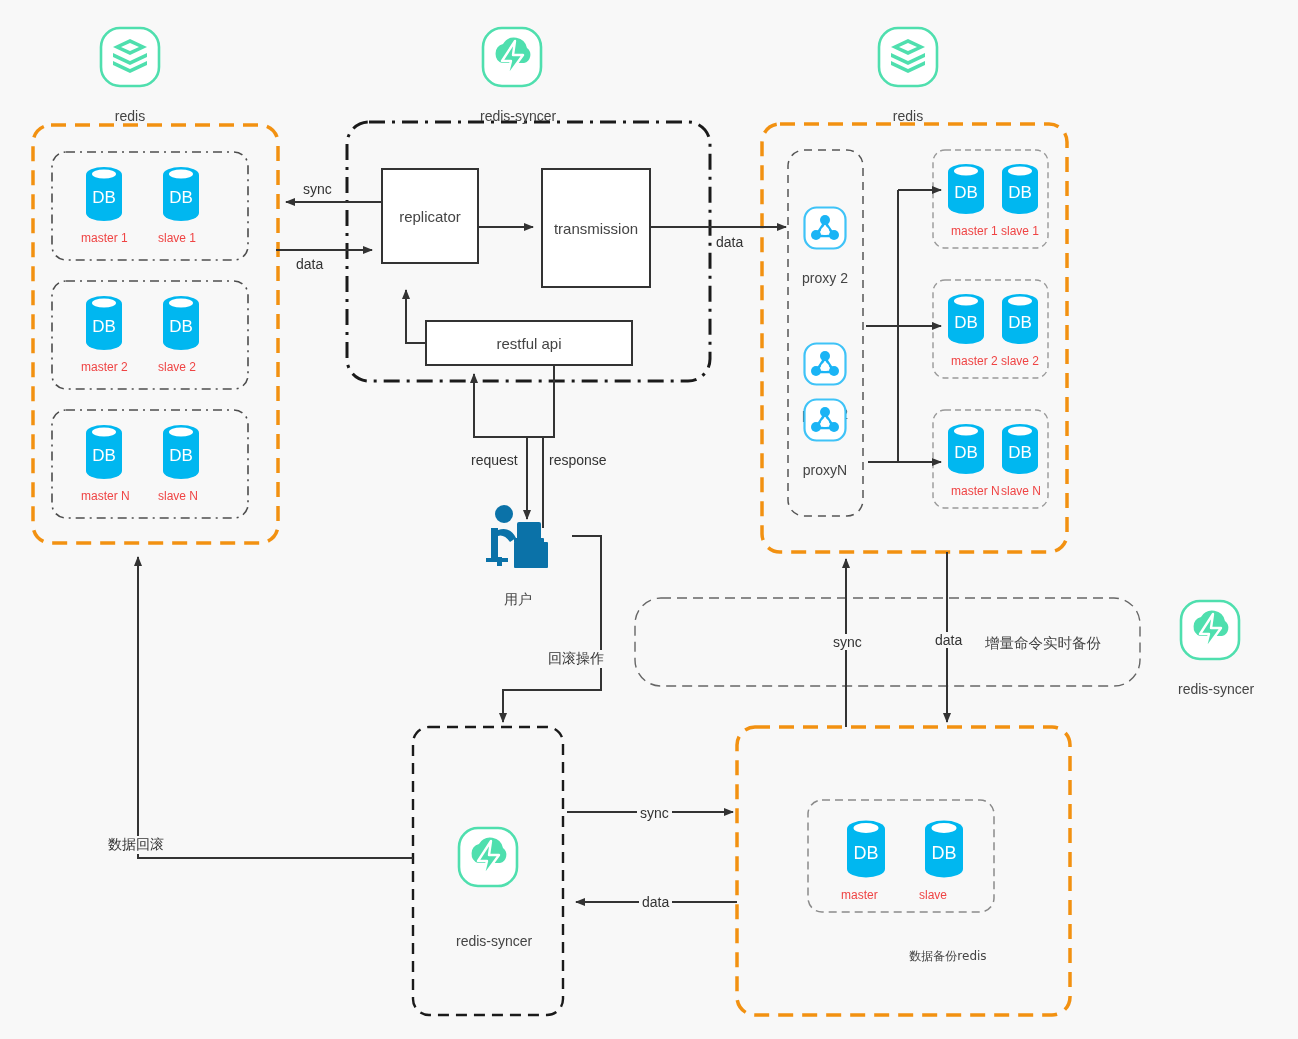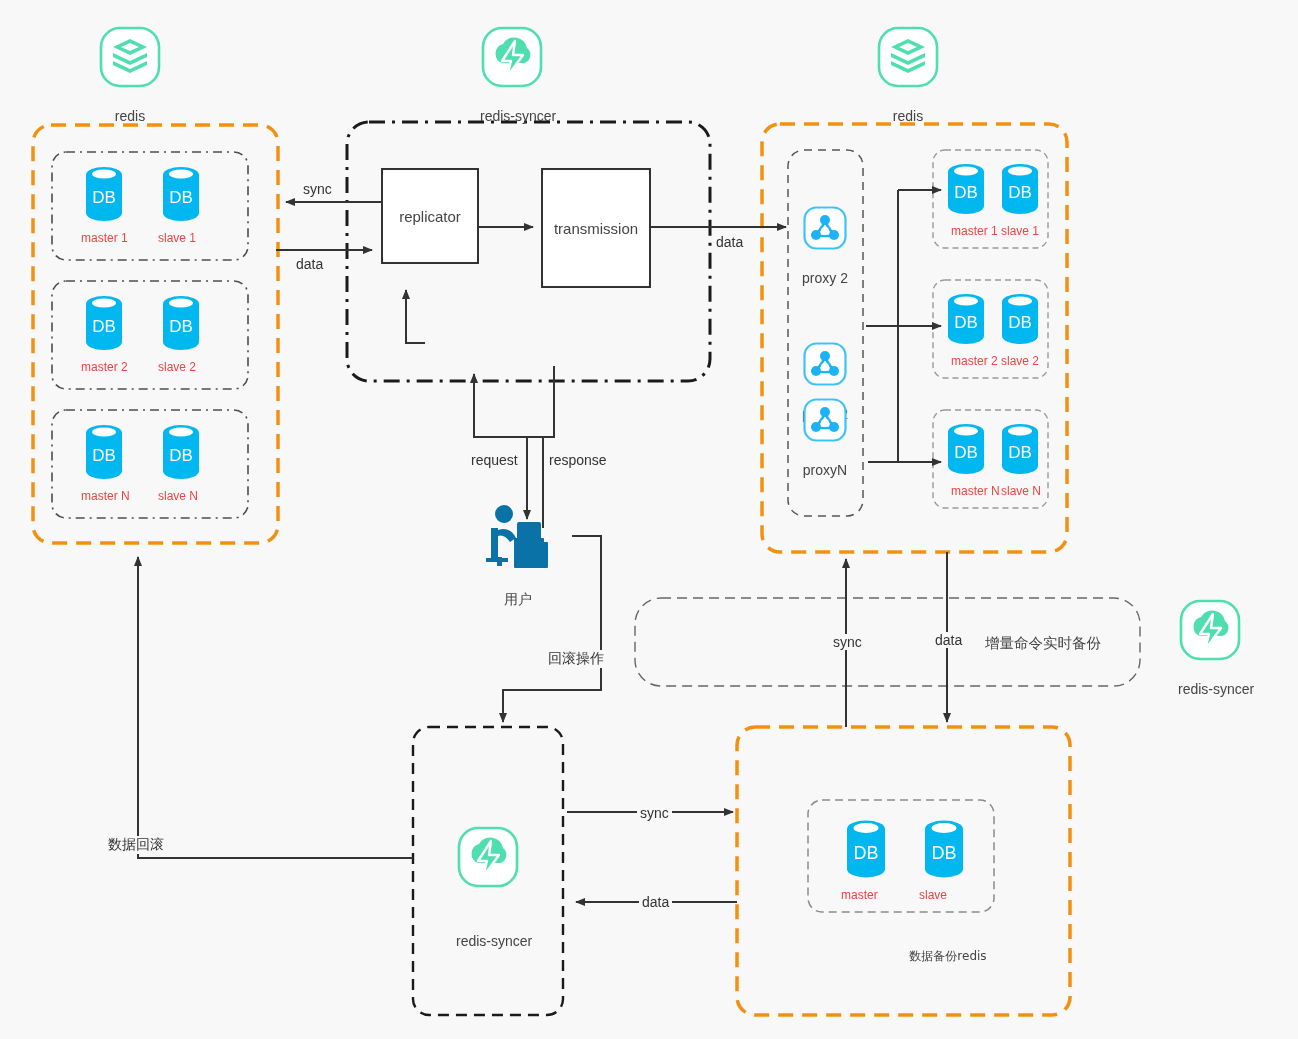--- a/index.html
+++ b/index.html
@@ -220,20 +220,21 @@
       <path d="M5 12 h36 v38 a18 8 0 0 1 -36 0 z" fill="#00b7f0"></path>
       <ellipse cx="23" cy="12" rx="18" ry="8" fill="#00b7f0"></ellipse>
       <ellipse cx="23" cy="11" rx="12" ry="4.6" fill="#fff"></ellipse>
       <text x="23" y="40" font-size="17" font-family="Liberation Sans, sans-serif" fill="#fff" text-anchor="middle">DB</text>
     </svg>
     <div class="dbcap">slave N</div>
   </div>
 
   <div class="boxtxt" style="left:381px;top:168px;width:98px;height:96px;">replicator</div>
   <div class="boxtxt" style="left:541px;top:168px;width:110px;height:120px;">transmission</div>
+  <div class="boxtxt" style="left:425px;top:320px;width:208px;height:46px;">restful api</div>
 
   <div class="node" style="left:802px;top:205px;">
     <svg width="46" height="46" viewBox="0 0 46 46">
       <rect x="2.5" y="2.5" width="41" height="41" rx="12" ry="12" fill="#fff" stroke="#3fc3f7" stroke-width="2.2"></rect>
       <g fill="#1ab4f5">
         <circle cx="23" cy="15" r="5"></circle>
         <circle cx="14" cy="30" r="5"></circle>
         <circle cx="32" cy="30" r="5"></circle>
         <path d="M23 17 L15 29 M23 17 L31 29 M16 31 L30 31" stroke="#1ab4f5" stroke-width="2.6" fill="none"></path>
       </g>

